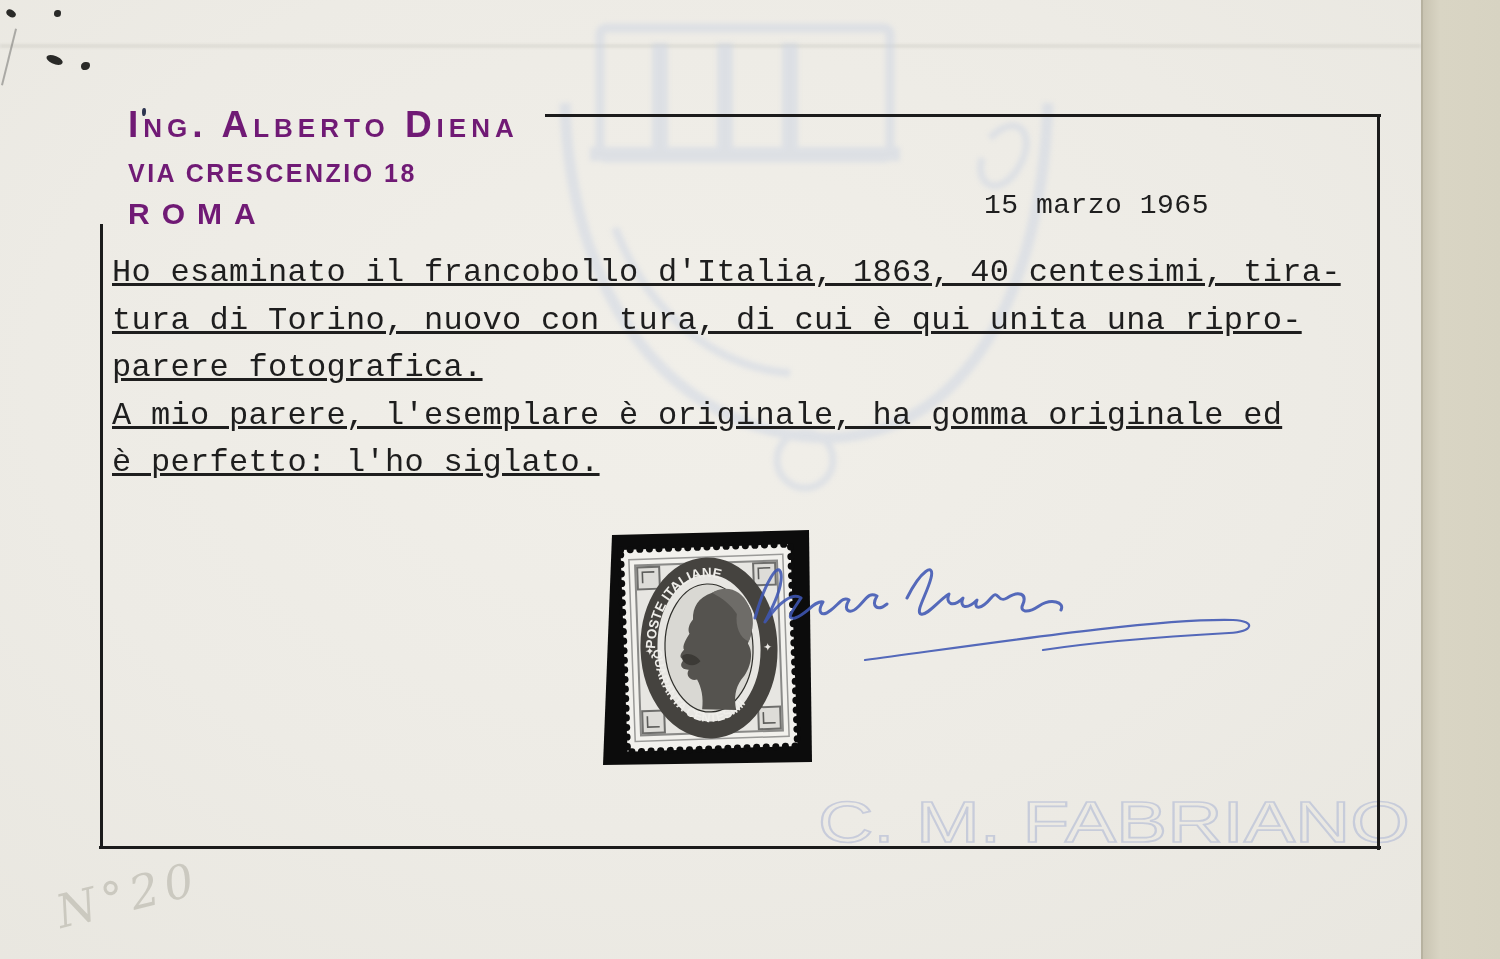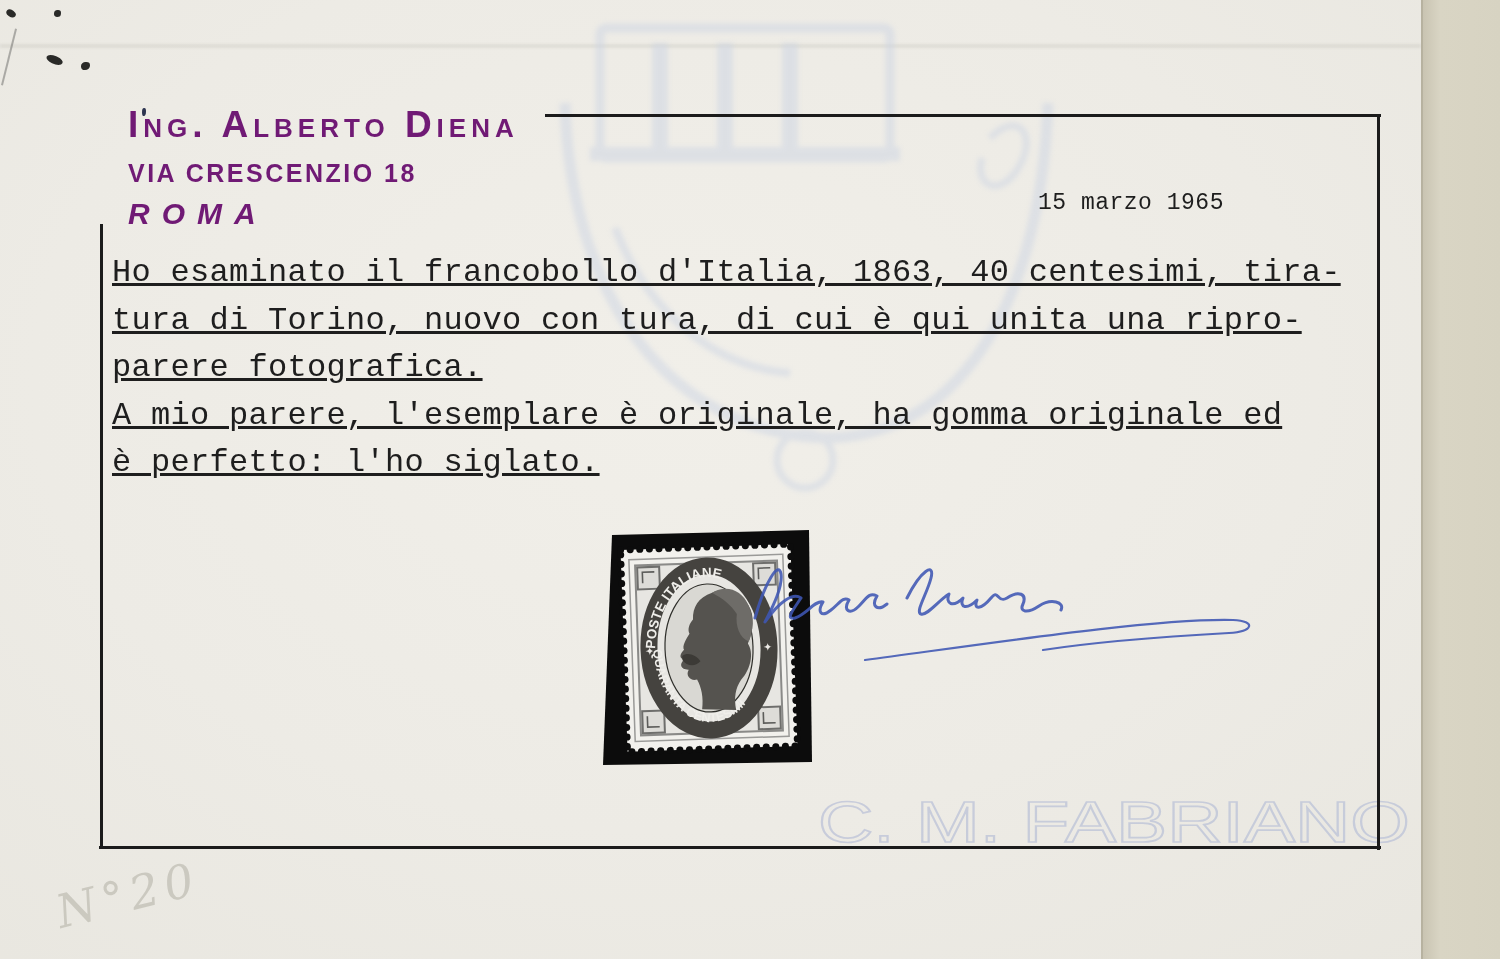--- a/index.html
+++ b/index.html
@@ -14,25 +14,25 @@
              border-left:2px solid #b7b2a0;z-index:8;}
   .crease{left:0;top:44px;width:1421px;height:4px;background:rgba(160,158,150,.18);filter:blur(1px);z-index:1;}
 
   
   .emblem{left:520px;top:-12px;z-index:1;opacity:.5;filter:blur(2.5px);}
 
   
   .letterhead{left:128px;top:104px;width:386px;color:#701a75;z-index:4;}
   .lh1{font-size:37px;font-weight:600;letter-spacing:5px;font-variant:small-caps;white-space:nowrap;}
   .lh2{font-size:25px;font-weight:600;letter-spacing:2.5px;margin-top:13px;white-space:nowrap;}
-  .lh3{font-size:30px;font-weight:700;letter-spacing:12px;margin-top:9px;white-space:nowrap;font-style:italic;}
+  .lh3{font-size:30px;font-weight:700;letter-spacing:12px;margin-top:9px;white-space:nowrap;}
 
   
   .tw{font-family:"Liberation Mono",monospace;color:#1e1e1e;z-index:4;}
-  .date{left:1038px;top:190px;font-size:23px;letter-spacing:.5px;white-space:nowrap;}
+  .date{left:984px;top:190px;font-size:28px;letter-spacing:.5px;white-space:nowrap;}
   .bodytext{left:112px;top:249px;width:1280px;font-size:32px;letter-spacing:.3px;line-height:47.5px;}
   .bodytext div{white-space:nowrap;text-decoration:underline;}
 
   
   .bline{background-color:#1b1b1b;z-index:3;}
   .bline.h{background-image:repeating-linear-gradient(90deg,#1b1b1b 0 34px,rgba(27,27,27,.4) 34px 37px);}
   .bline.v{background-image:repeating-linear-gradient(0deg,#1b1b1b 0 26px,rgba(27,27,27,.45) 26px 28px);}
   .b-top{left:545px;top:114px;width:836px;height:3px;}
   .b-right{left:1377px;top:114px;width:3px;height:736px;}
   .b-bottom{left:99px;top:846px;width:1282px;height:3px;}

